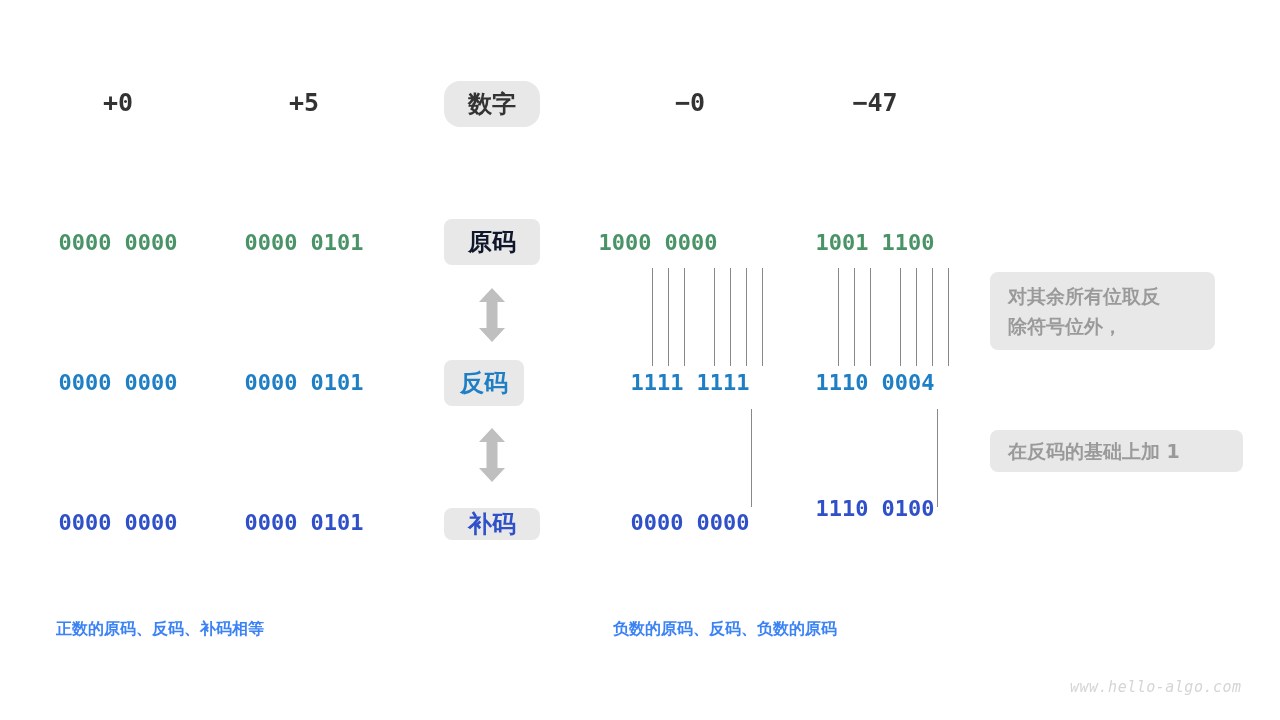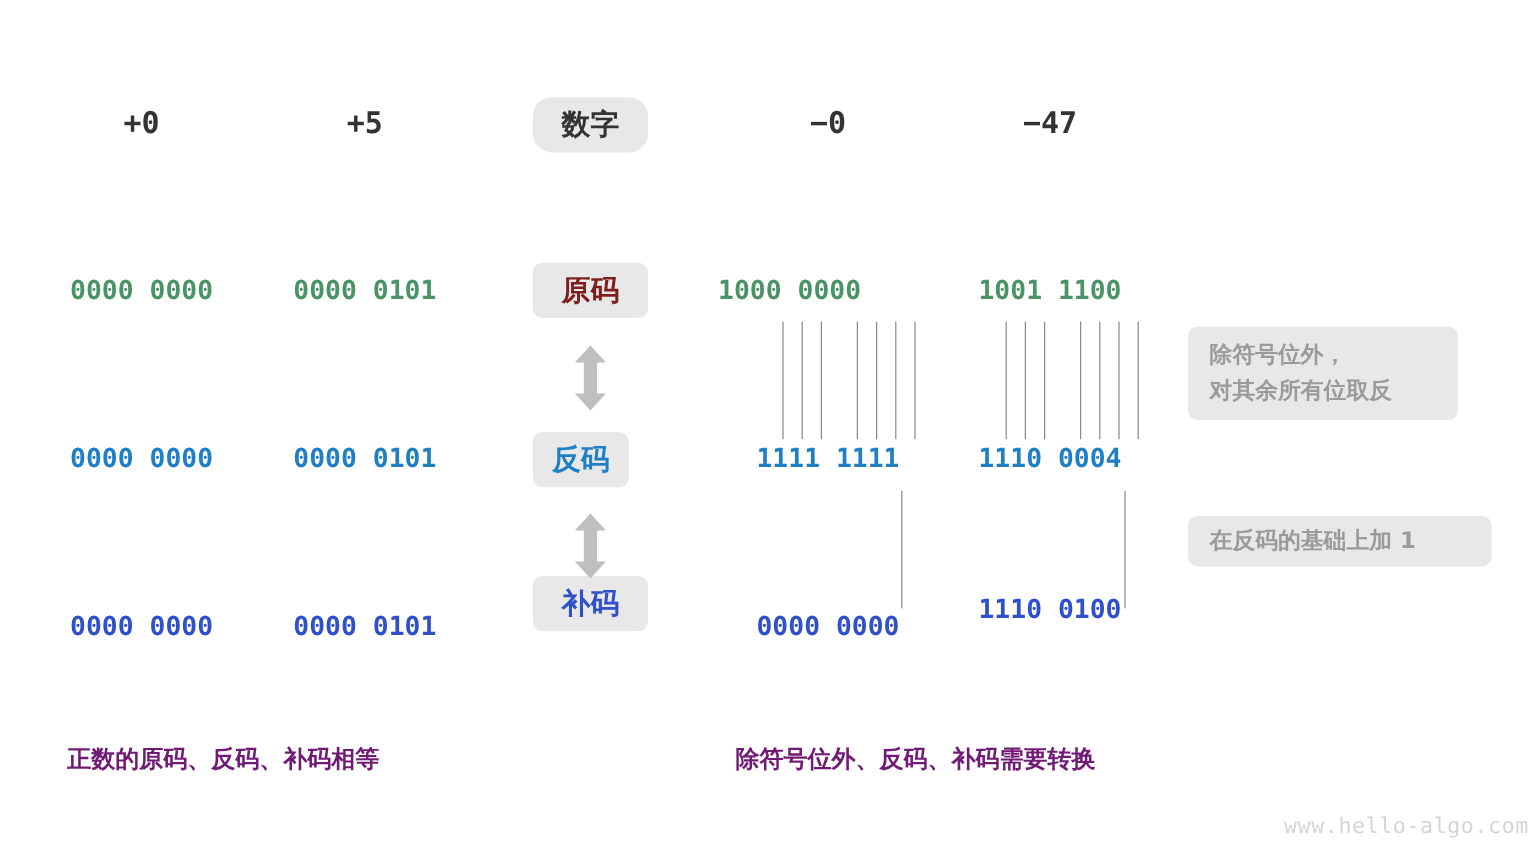--- a/index.html
+++ b/index.html
@@ -49,21 +49,21 @@
     border-radius: 8px;
     display: flex;
     align-items: center;
     justify-content: center;
     font-family: "DejaVu Sans", "Liberation Sans", sans-serif;
     font-size: 24px;
     font-weight: bold;
     box-sizing: border-box;
   }
   .badge.k-num   { color: #333333; }
-  .badge.k-green { color: #7f1d1d; }
+  .badge.k-green { color: #0f172a; }
   .badge.k-blue  { color: #1f7fc4; }
   .badge.k-dark  { color: #2f50c8; }
 
   
   .note {
     background: #e8e8e8;
     border-radius: 8px;
     color: #9a9a9a;
     font-family: "DejaVu Sans", "Liberation Sans", sans-serif;
     font-size: 19px;
@@ -72,34 +72,35 @@
     box-sizing: border-box;
     display: flex;
     flex-direction: column;
     justify-content: center;
     padding: 0 18px;
     white-space: pre;
   }
 
   
   .caption {
-    color: #701a75;
+    color: #3b82f6;
     font-family: "DejaVu Sans", "Liberation Sans", sans-serif;
-    font-size: 20px;
+    font-size: 16px;
     font-weight: bold;
     white-space: pre;
   }
 
   
   .watermark {
     color: #d5d5d5;
     font-family: "DejaVu Sans Mono", "Liberation Mono", monospace;
-    font-size: 18px;
+    font-size: 15px;
     letter-spacing: 0.5px;
     white-space: pre;
+    font-style: italic;
   }
 
   
   .bitline {
     position: absolute;
     width: 1px;
     background: #888888;
   }
 
   
@@ -109,21 +110,21 @@
 <body>
 
 <div class="abs num-head" style="left:28px; top:89px; width:180px;">+0</div>
 <div class="abs num-head" style="left:214px; top:89px; width:180px;">+5</div>
 <div class="abs num-head" style="left:600px; top:89px; width:180px;">−0</div>
 <div class="abs num-head" style="left:785px; top:89px; width:180px;">−47</div>
 
 <div class="abs badge k-num" style="left:444px; top:81px;  width:96px; height:46px;border-radius:16px;">数字</div>
 <div class="abs badge k-green" style="left:444px; top:219px; width:96px; height:46px;">原码</div>
 <div class="abs badge k-blue" style="left:444px; top:360px; width:80px; height:46px;">反码</div>
-<div class="abs badge k-dark" style="left:444px; top:480px; width:96px; height:46px;">补码</div>
+<div class="abs badge k-dark" style="left:444px; top:508px; width:96px; height:32px;">补码</div>
 
 <div class="abs bin green" style="left:28px; top:230px; width:180px;">0000 0000</div>
 <div class="abs bin green" style="left:214px; top:230px; width:180px;">0000 0101</div>
 <div class="abs bin green" style="left:568px; top:230px; width:180px;">1000 0000</div>
 <div class="abs bin green" style="left:785px; top:230px; width:180px;">1001 1100</div>
 
 <div class="abs bin blue" style="left:28px; top:370px; width:180px;">0000 0000</div>
 <div class="abs bin blue" style="left:214px; top:370px; width:180px;">0000 0101</div>
 <div class="abs bin blue" style="left:600px; top:370px; width:180px;">1111 1111</div>
 <div class="abs bin blue" style="left:785px; top:370px; width:180px;">1110 0004</div>
@@ -157,24 +158,24 @@
     <path d="M14 0 L27 14 L19.5 14 L19.5 40 L27 40 L14 54 L1 40 L8.5 40 L8.5 14 L1 14 Z" fill="#bfbfbf"></path>
   </svg>
 </div>
 <div class="dblarrow" style="left:478px; top:428px; width:28px; height:54px;">
   <svg width="28" height="54" viewBox="0 0 28 54" xmlns="http://www.w3.org/2000/svg">
     <path d="M14 0 L27 14 L19.5 14 L19.5 40 L27 40 L14 54 L1 40 L8.5 40 L8.5 14 L1 14 Z" fill="#bfbfbf"></path>
   </svg>
 </div>
 
 <div class="abs note" style="left:990px; top:272px; width:225px; height:78px;">
+  <span>对其余所有位取反</span>
   <span>除符号位外，</span>
-  <span>对其余所有位取反</span>
 </div>
 
 <div class="abs note" style="left:990px; top:430px; width:253px; height:42px;">
   <span>在反码的基础上加 1</span>
 </div>
 
 <div class="abs caption" style="left:56px; top:619px;">正数的原码、反码、补码相等</div>
-<div class="abs caption" style="left:613px; top:619px;">除符号位外、反码、补码需要转换</div>
+<div class="abs caption" style="left:613px; top:619px;">负数的原码、反码、负数的原码</div>
 
 <div class="abs watermark" style="left:1070px; top:678px;">www.hello-algo.com</div>
 
 </body></html>

